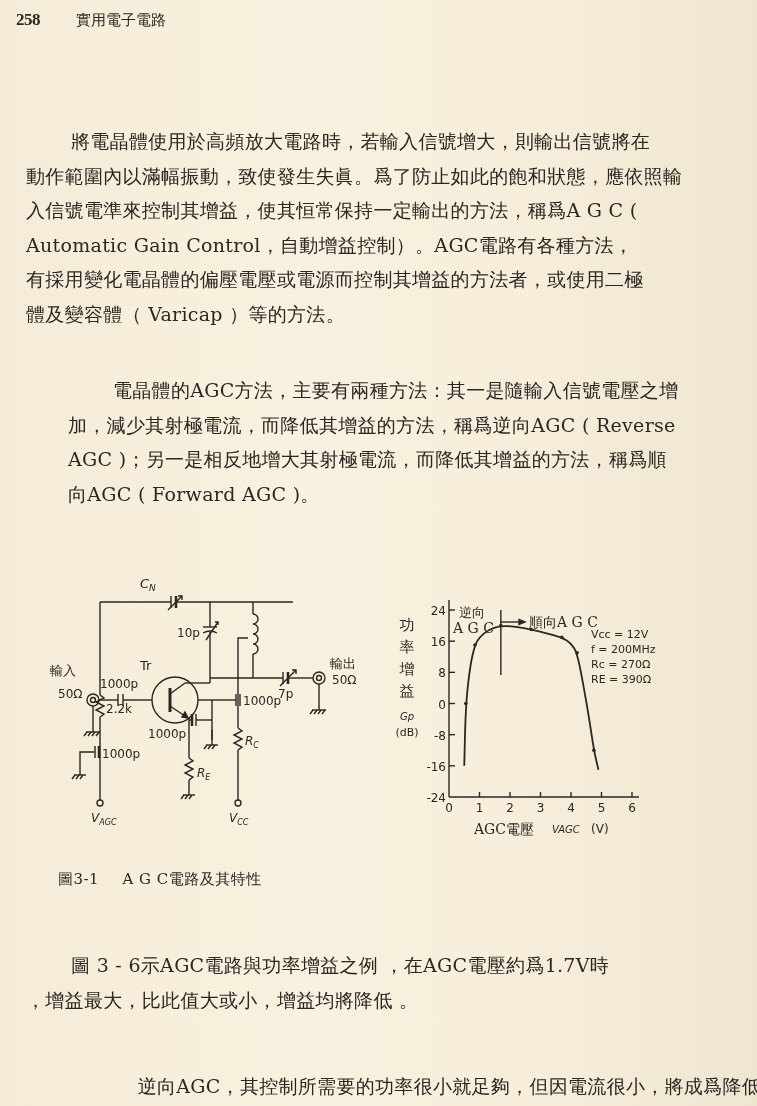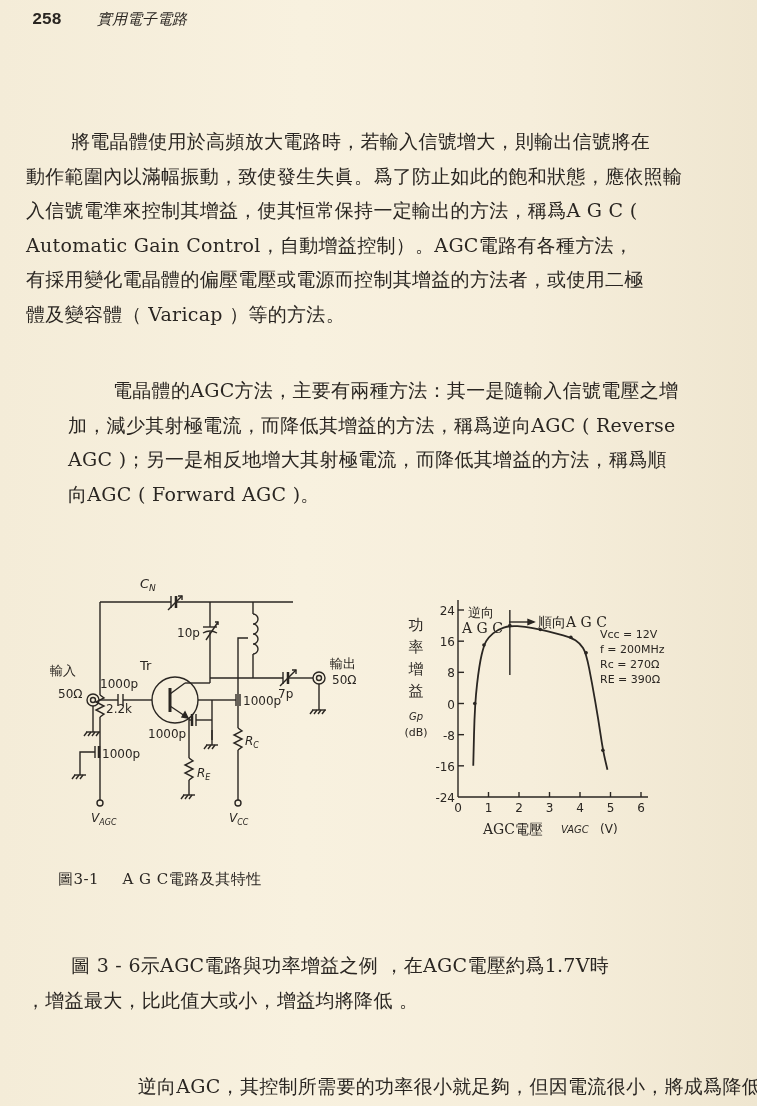--- a/index.html
+++ b/index.html
@@ -8,36 +8,36 @@
     background: #f6efdc;
     font-family: "DejaVu Serif", serif;
     color: #2a2622;
     position: relative;
   }
   .page {
     position: absolute; inset: 0;
     background: linear-gradient(90deg, #f4ecd8 0%, #f8f1df 40%, #f6eedb 70%, #efe6d0 100%);
   }
   .header { position: absolute; left: 16px; top: 10px; display: flex; align-items: baseline; }
-  .page-num { font-family: Liberation Mono, monospace; font-weight: bold; font-size: 17px; letter-spacing: -0.5px; margin-left: 16px; }
-  .book-title { margin-left: 36px; font-size: 15px; font-style: italic; }
+  .page-num { font-family: Liberation Serif, serif; font-weight: bold; font-size: 17px; letter-spacing: -0.5px; }
+  .book-title { margin-left: 36px; font-size: 15px; }
   .section-title {
     position: absolute; left: 10px; top: 70px;
     font-family: "DejaVu Sans", sans-serif; font-weight: bold; font-size: 26px; letter-spacing: 1px;
   }
   .para { position: absolute; left: 26px; width: 735px; font-size: 19px; line-height: 34.5px; letter-spacing: 0.3px; }
   .para .line { display: block; white-space: nowrap; }
   .para .line.indent { padding-left: 45px; }
   .p1 { top: 124px; }
   .p2 { top: 373px; margin-left: 42px; }
   .p3 { top: 948px; }
   .p4 { top: 1069px; text-align: right; }
 
   .circuit { position: absolute; left: 40px; top: 570px; width: 320px; height: 260px; text-align: right; }
-  .chart { position: absolute; left: 388px; top: 580px; width: 300px; height: 265px; }
+  .chart { position: absolute; left: 379px; top: 580px; width: 300px; height: 265px; }
   svg text { font-family: "DejaVu Sans", sans-serif; fill: #2a2622; }
   .serif { font-family: "DejaVu Serif", serif !important; }
 
   .caption {
     position: absolute; left: 58px; top: 870px;
     font-size: 15px; letter-spacing: 0.5px;
   }
   .caption .fig { margin-right: 18px; }
 </style>
 </head>

